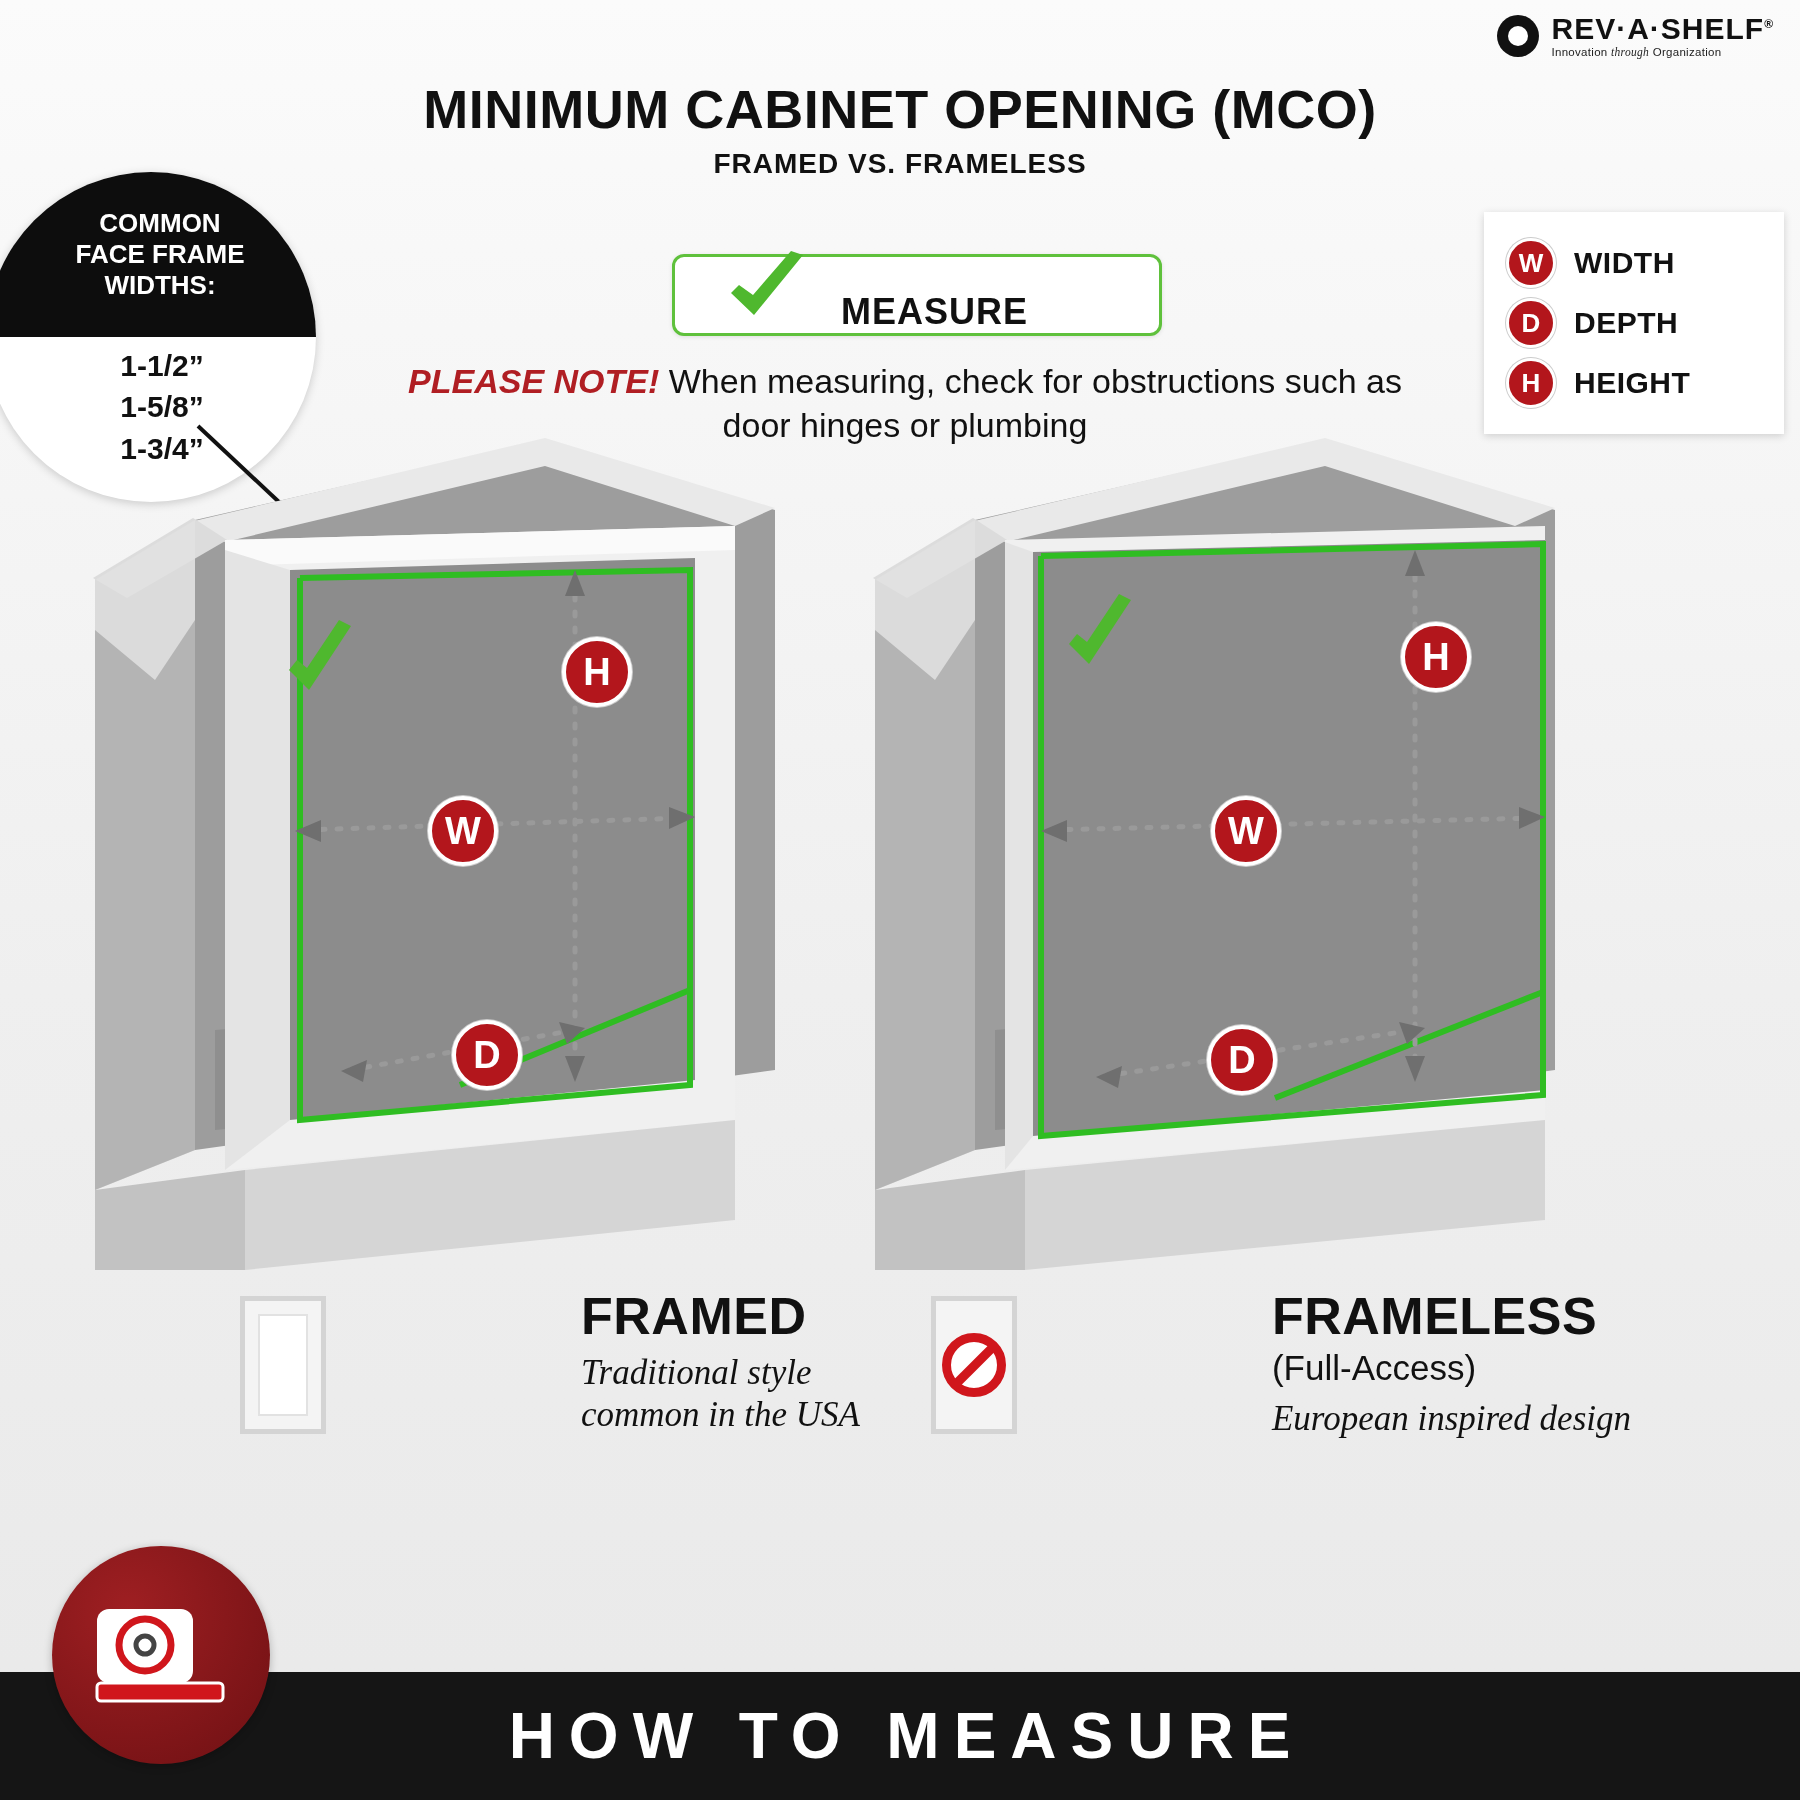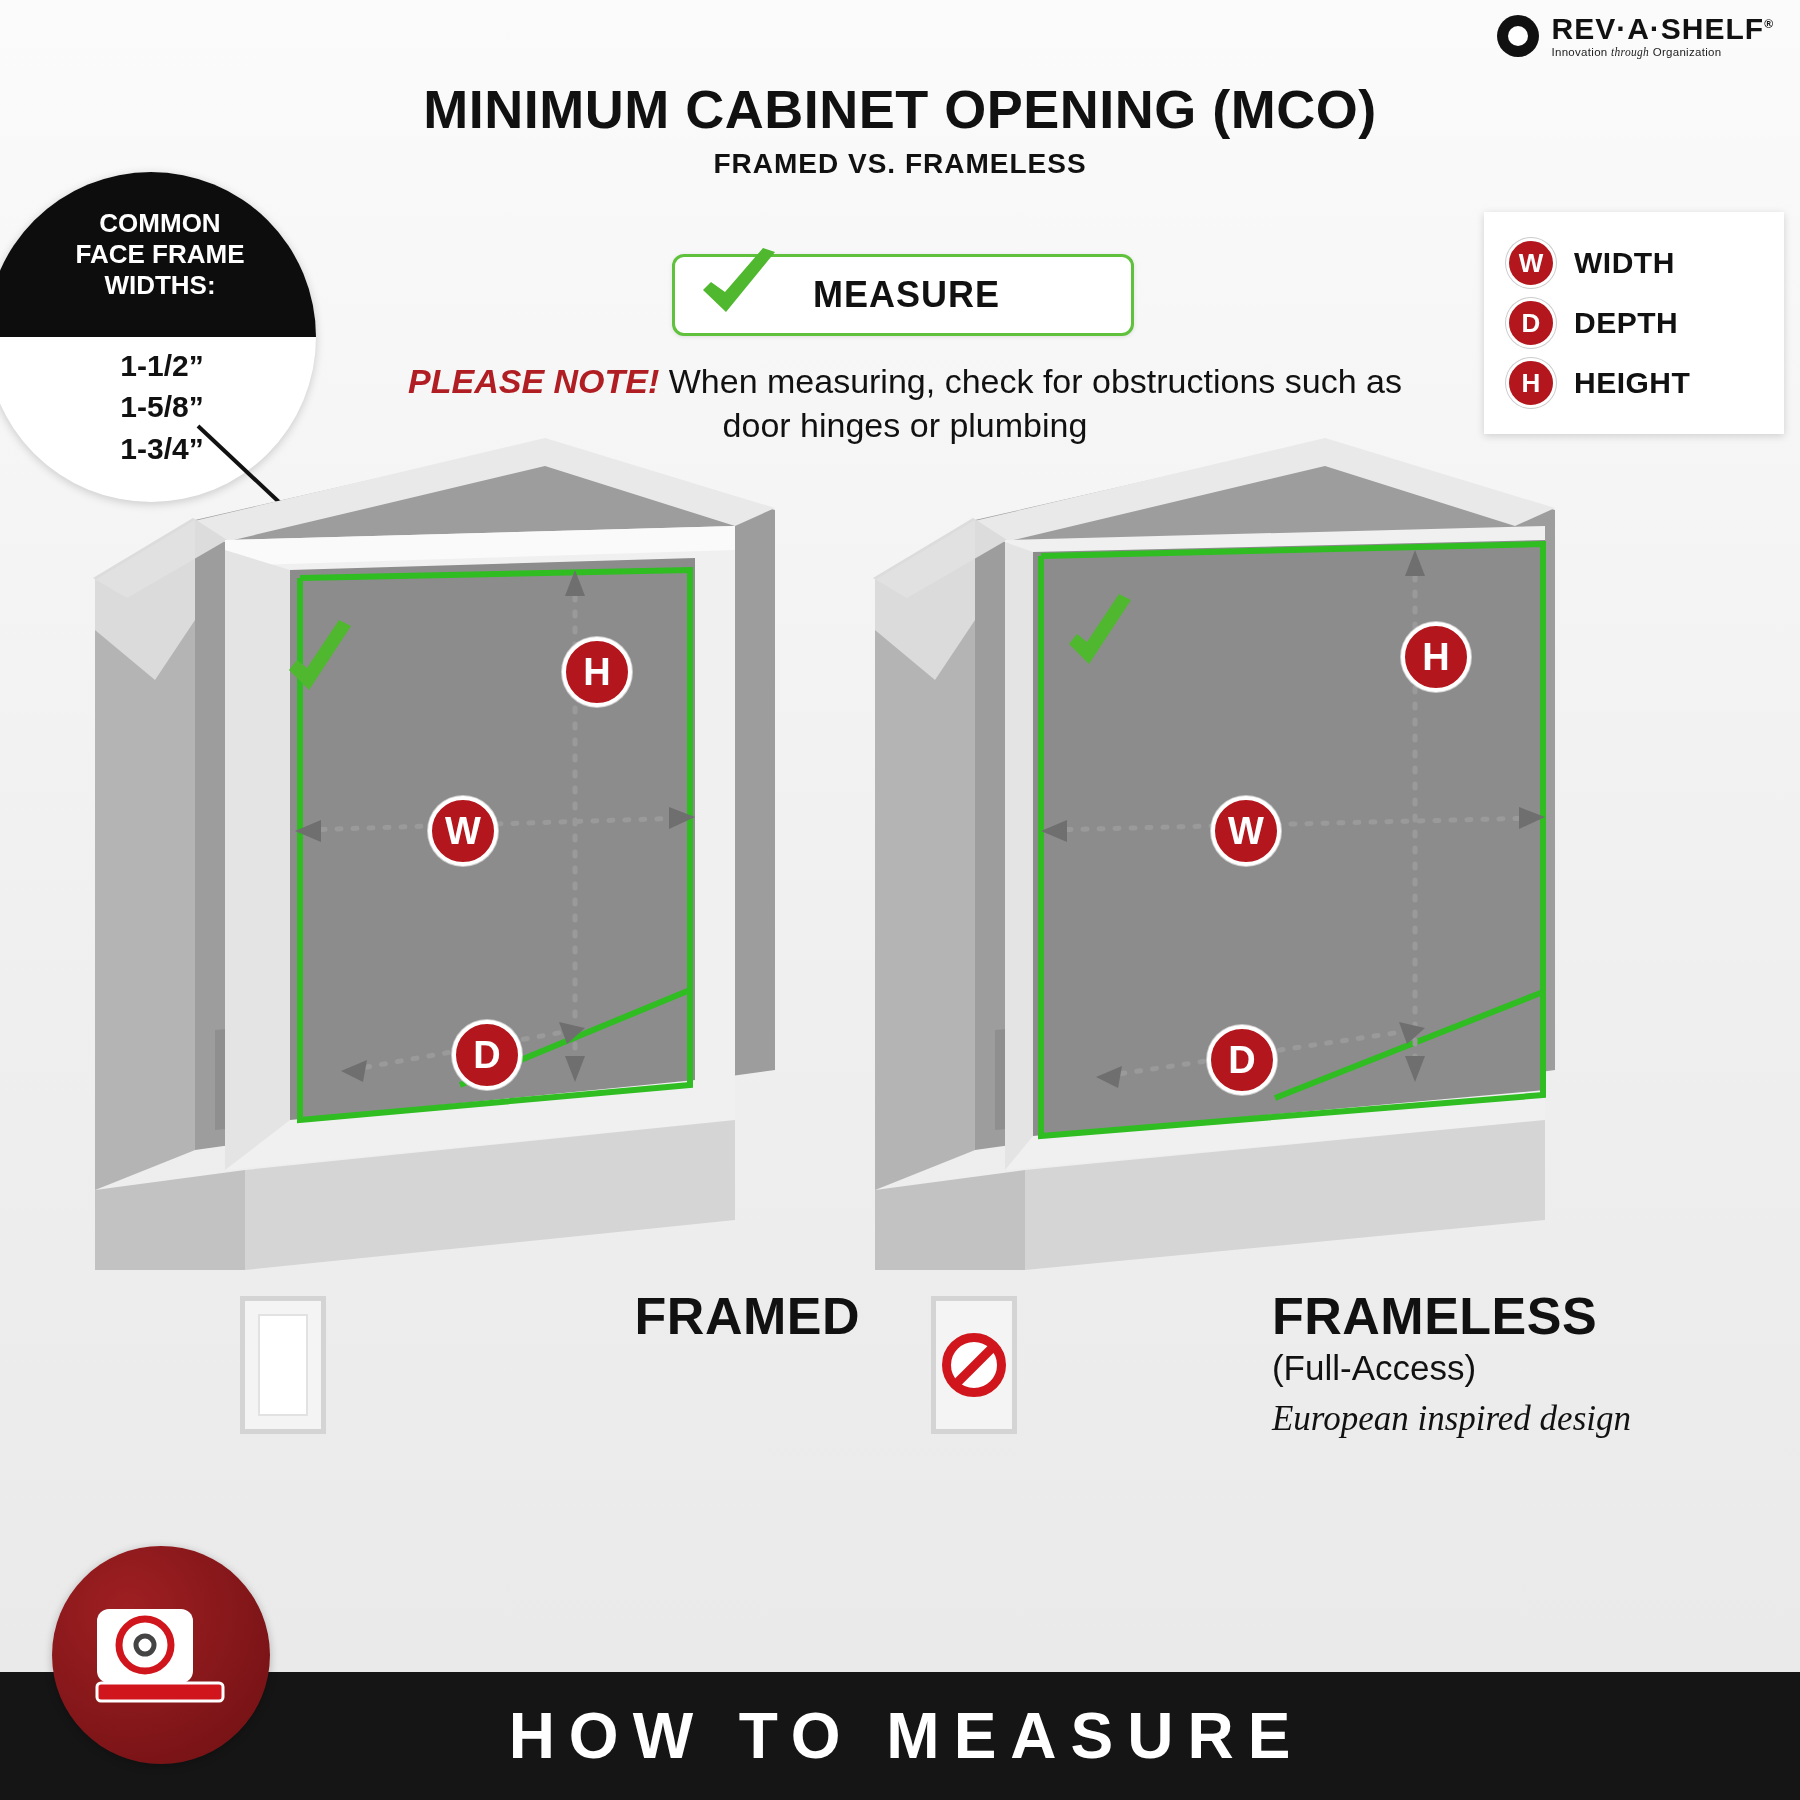--- a/index.html
+++ b/index.html
@@ -72,22 +72,23 @@
     padding-top:8px;box-sizing:border-box;padding-left:22px;
   }
   .bubble-bottom span{
     font-weight:bold;font-size:30px;color:#111;line-height:1.38;
   }
 
   
   .measure{
     position:absolute;left:672px;top:254px;width:456px;height:76px;
     background:#fff;border:3px solid #5fc13c;border-radius:12px;
-    display:flex;align-items:center;
+    display:flex;align-items:flex-end;
     box-shadow:0 1px 4px rgba(0,0,0,.10);
+    padding-left:28px;
   }
   .measure .check{margin-left:18px;margin-top:-14px;}
   .measure .lbl{
     font-size:36px;font-weight:bold;color:#111;letter-spacing:1px;
     margin-left:28px;
   }
 
   
   .note{
     position:absolute;left:400px;top:360px;width:1010px;
@@ -337,20 +338,24 @@
     <div class="dimb" style="left:352px;top:595px;">
       <div class="badge big">D</div>
     </div>
   </div>
 
   <div class="foot left">
     <div class="foot-row">
       <div class="swatch-framed"></div>
       <div class="foot-txt">
         <div class="foot-title">FRAMED</div>
+        <div class="foot-sub">
+          <div>Traditional style</div>
+          <div>common in the USA</div>
+        </div>
       </div>
     </div>
   </div>
 
   <div class="foot right">
     <div class="foot-row">
       <div class="swatch-frameless">
         <div class="noicon"></div>
       </div>
       <div class="foot-txt">

